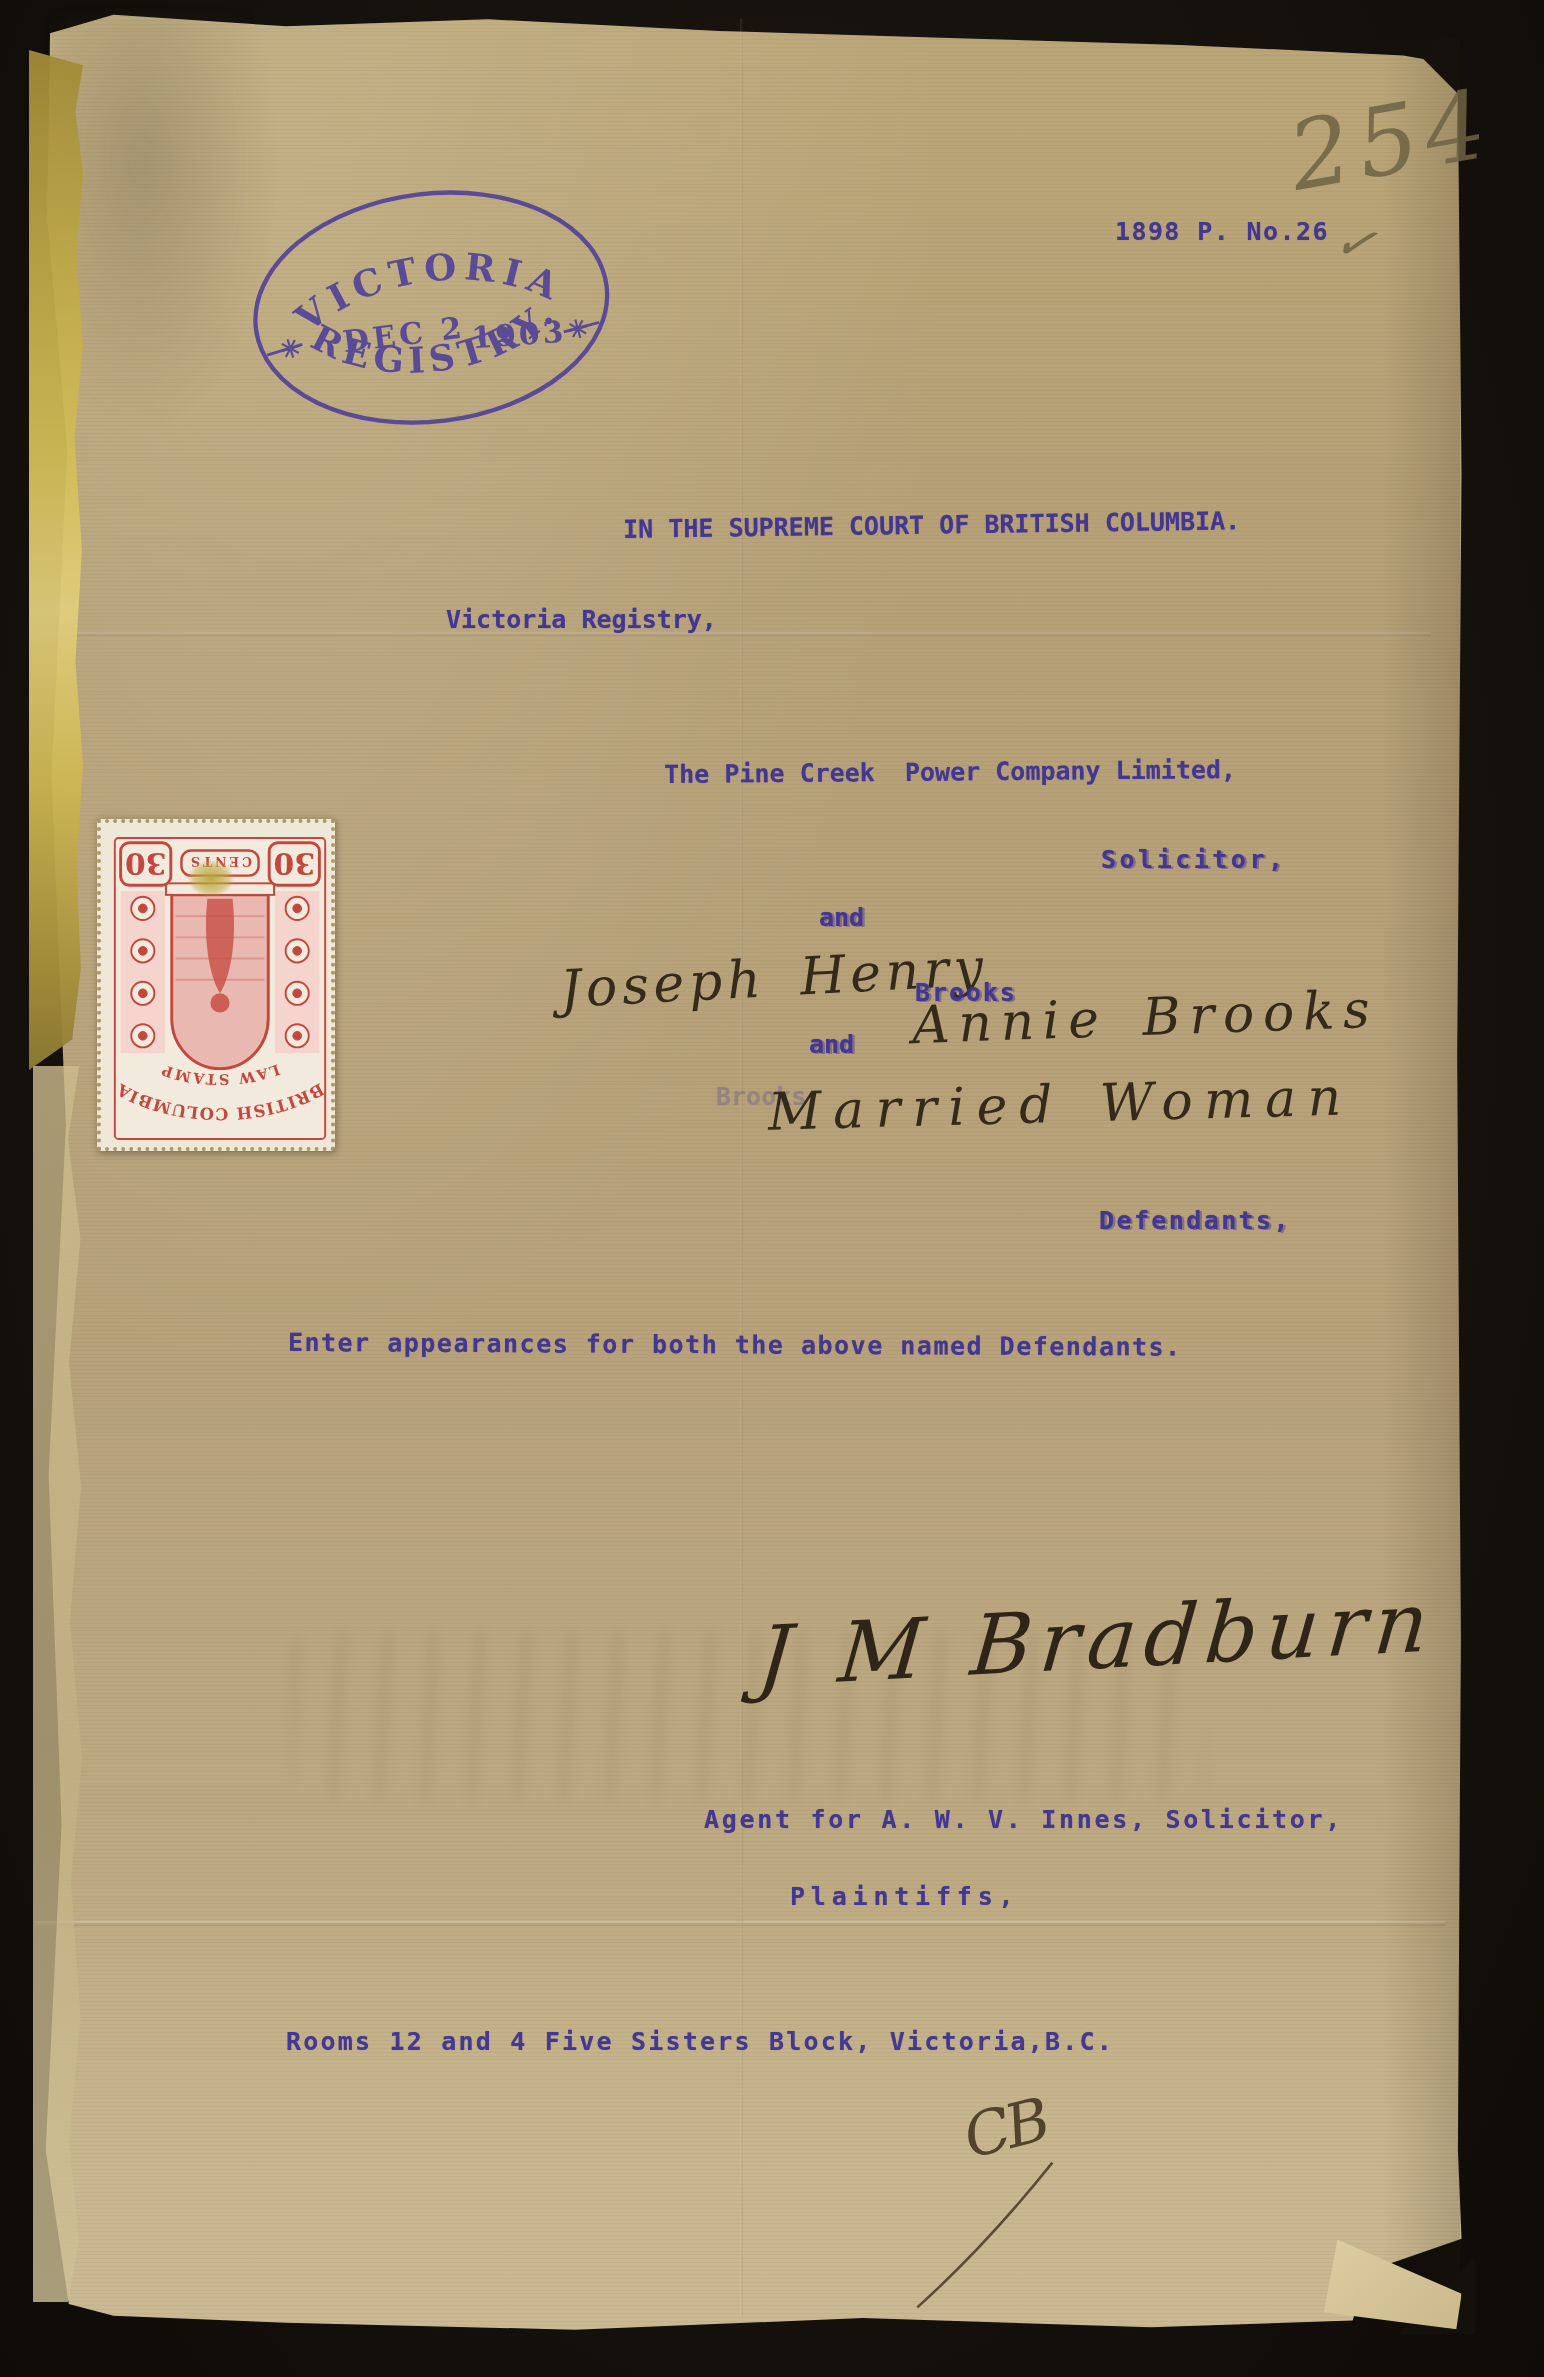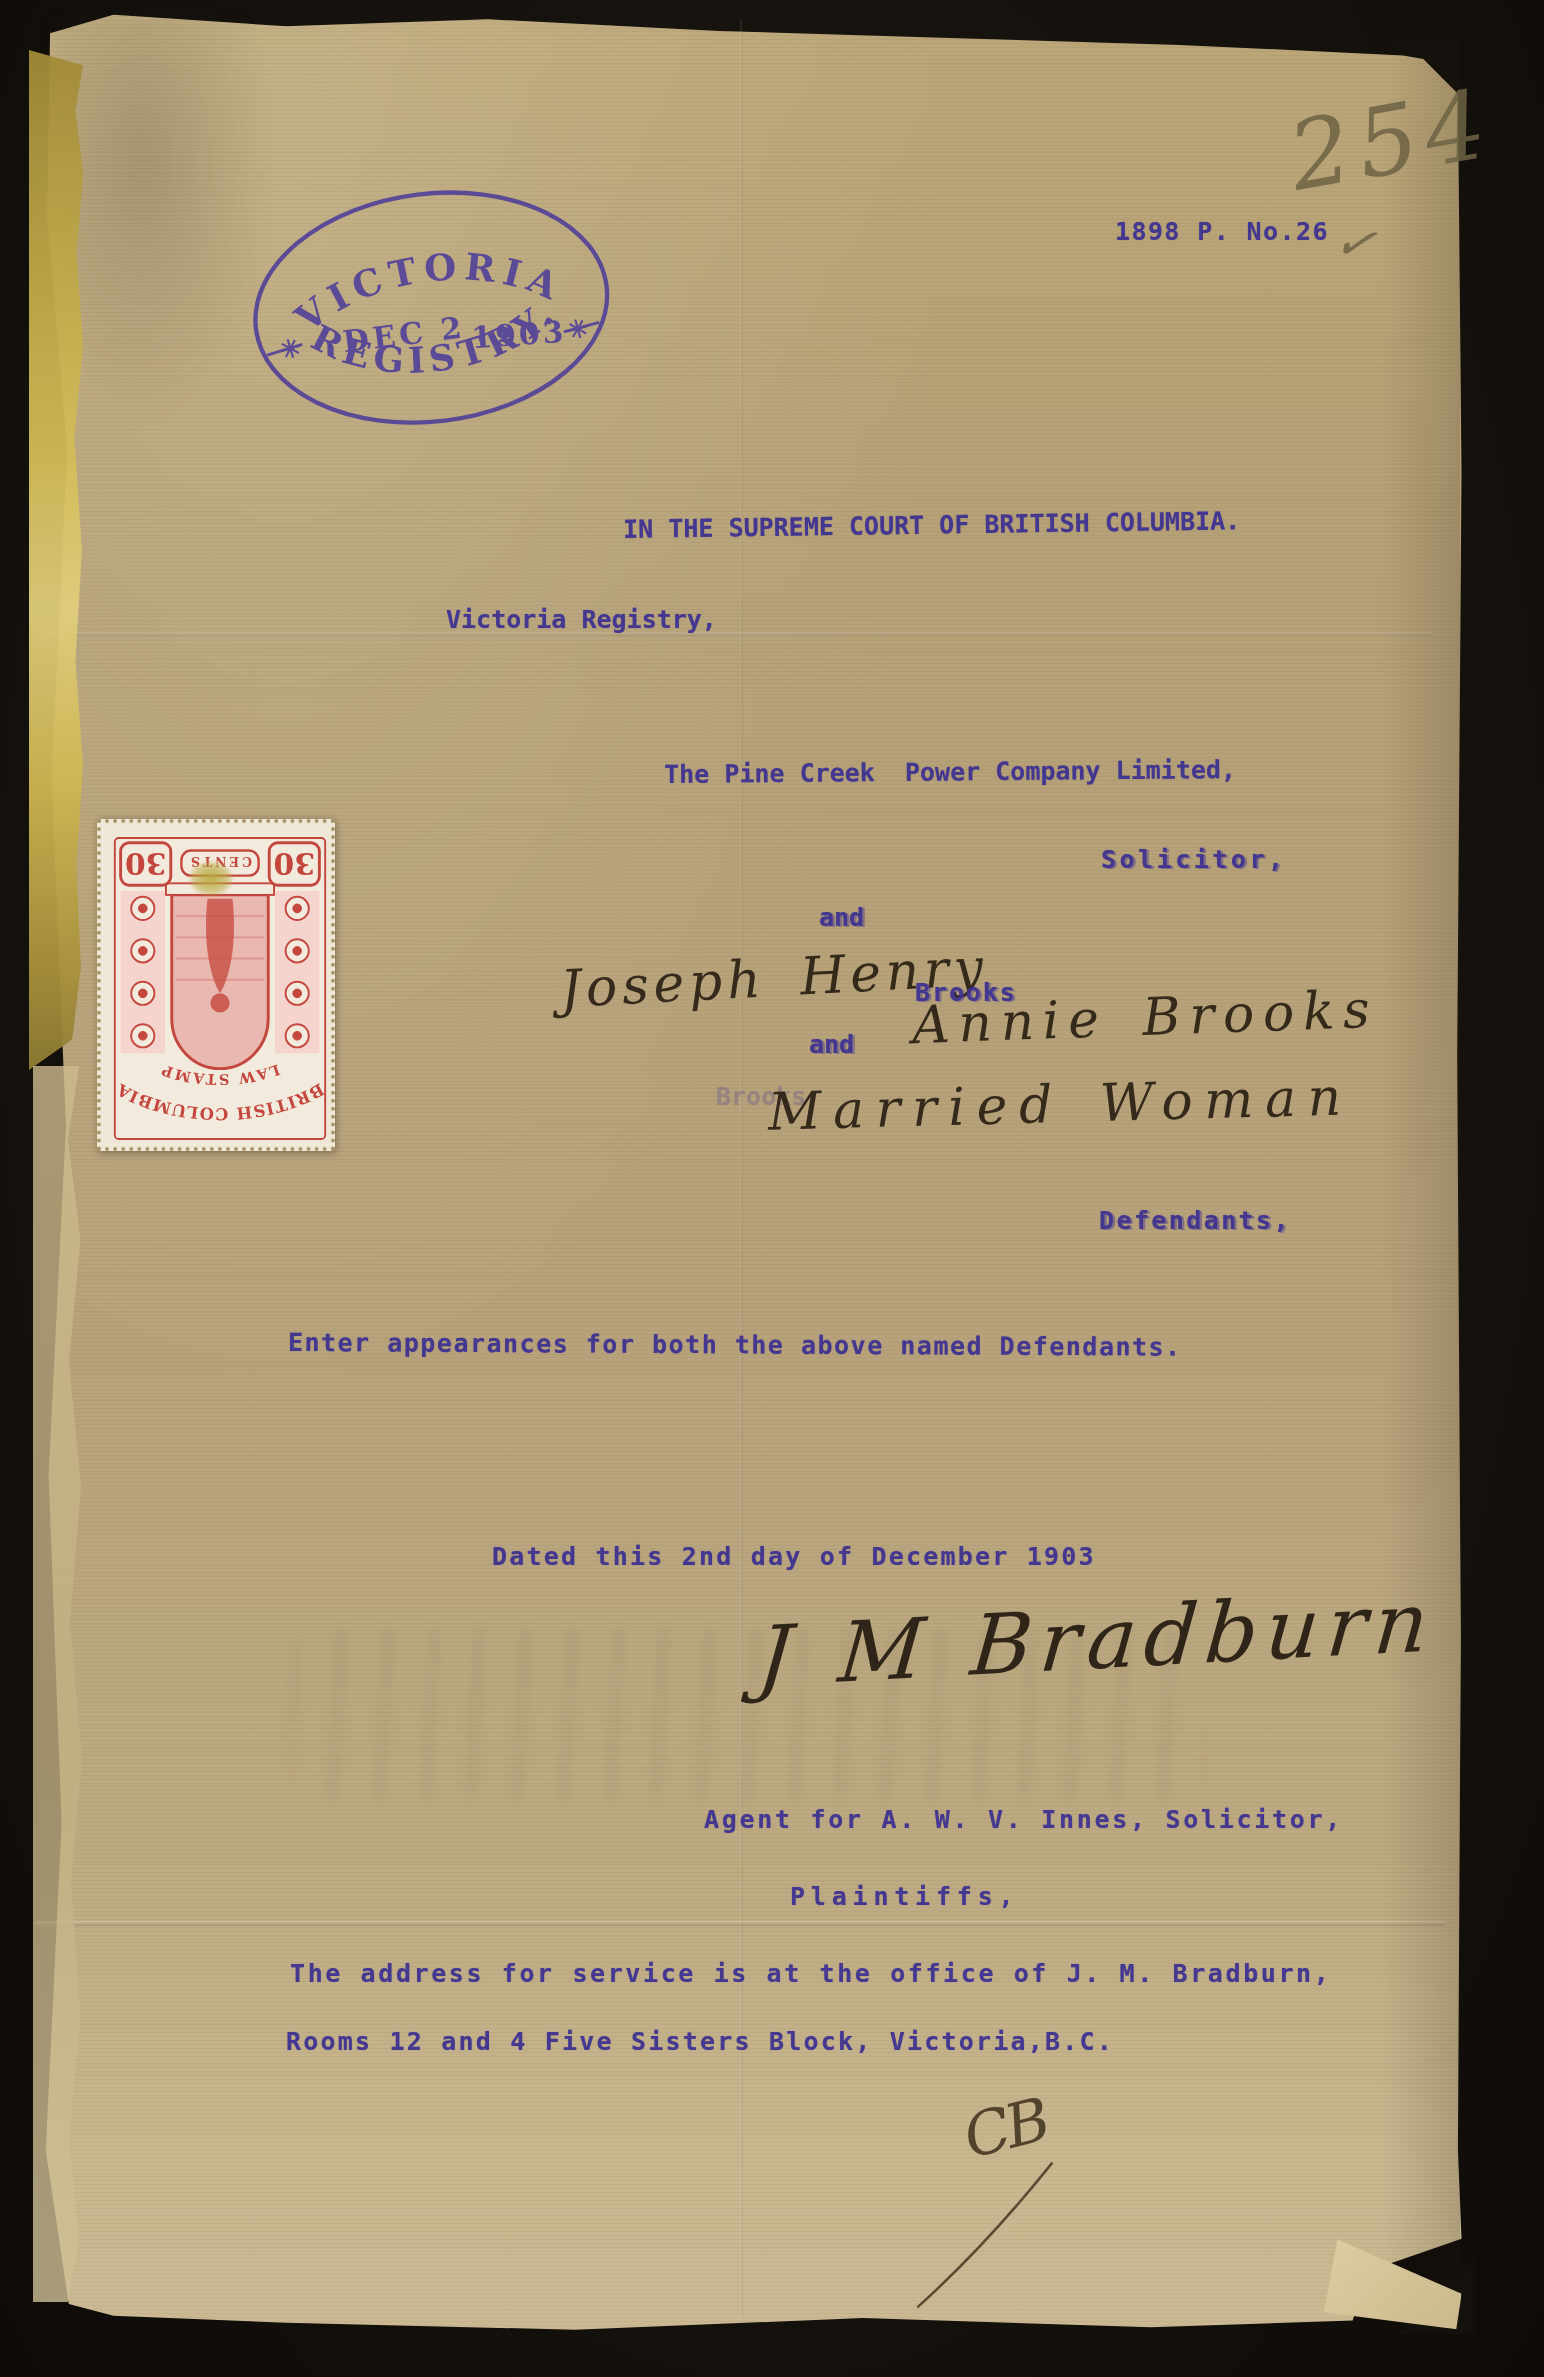--- a/index.html
+++ b/index.html
@@ -111,28 +111,26 @@
   <div class="hand" style="left:560px;top:948px;font-size:52px;letter-spacing:4.8px;word-spacing:13.5px;transform:rotate(-3deg);">Joseph Henry</div>
   <div class="typed overstruck" style="left:915px;top:979px;letter-spacing:1.9px;">Brooks</div>
   <div class="typed overstruck" style="left:809px;top:1031px;">and</div>
   <div class="hand" style="left:912px;top:987px;font-size:52px;letter-spacing:8.7px;word-spacing:9.7px;transform:rotate(-2deg);">Annie Brooks</div>
   <div class="typed" style="left:716px;top:1083px;opacity:.25;">Brooks</div>
   <div class="hand" style="left:768px;top:1074px;font-size:52px;letter-spacing:11.6px;word-spacing:7.7px;transform:rotate(-1.5deg);">Married Woman</div>
   <div class="typed overstruck" style="left:1099px;top:1207px;letter-spacing:2.4px;">Defendants,</div>
 
   <div class="typed" style="left:288px;top:1329px;letter-spacing:1.5px;transform:rotate(0.3deg);transform-origin:left top;">Enter appearances for both the above named Defendants.</div>
 
-  <div class="typed" style="left:492px;top:1543px;letter-spacing:2.2px;">Dated this 2nd day of December 1903</div>
 
   <div class="hand" style="left:758px;top:1591px;font-size:83px;letter-spacing:7.7px;word-spacing:5.8px;color:#241a10;transform:rotate(-3deg) skewX(-8deg);">J M Bradburn</div>
 
   <div class="typed" style="left:704px;top:1806px;letter-spacing:2.7px;">Agent for A. W. V. Innes, Solicitor,</div>
   <div class="typed" style="left:790px;top:1883px;letter-spacing:5.8px;">Plaintiffs,</div>
 
-  <div class="typed" style="left:290px;top:1960px;letter-spacing:2.6px;">The address for service is at the office of J. M. Bradburn,</div>
   <div class="typed" style="left:286px;top:2028px;letter-spacing:2.2px;">Rooms 12 and 4 Five Sisters Block, Victoria,B.C.</div>
 
   <div class="hand" style="left:964px;top:2093px;font-size:60px;color:#3e301c;letter-spacing:-3.9px;transform:rotate(-14deg);opacity:.85;">CB</div>
   <svg style="position:absolute;left:898px;top:2153px;" width="193" height="164" viewBox="0 0 200 170">
     <path d="M 160,10 C 120,60 70,115 20,160" fill="none" stroke="#3e301c" stroke-width="2.6" opacity=".8"></path>
   </svg>
 
   <div class="law-stamp">
     <div class="law-inner">
       <svg width="220" height="315" viewBox="0 0 228 322">

